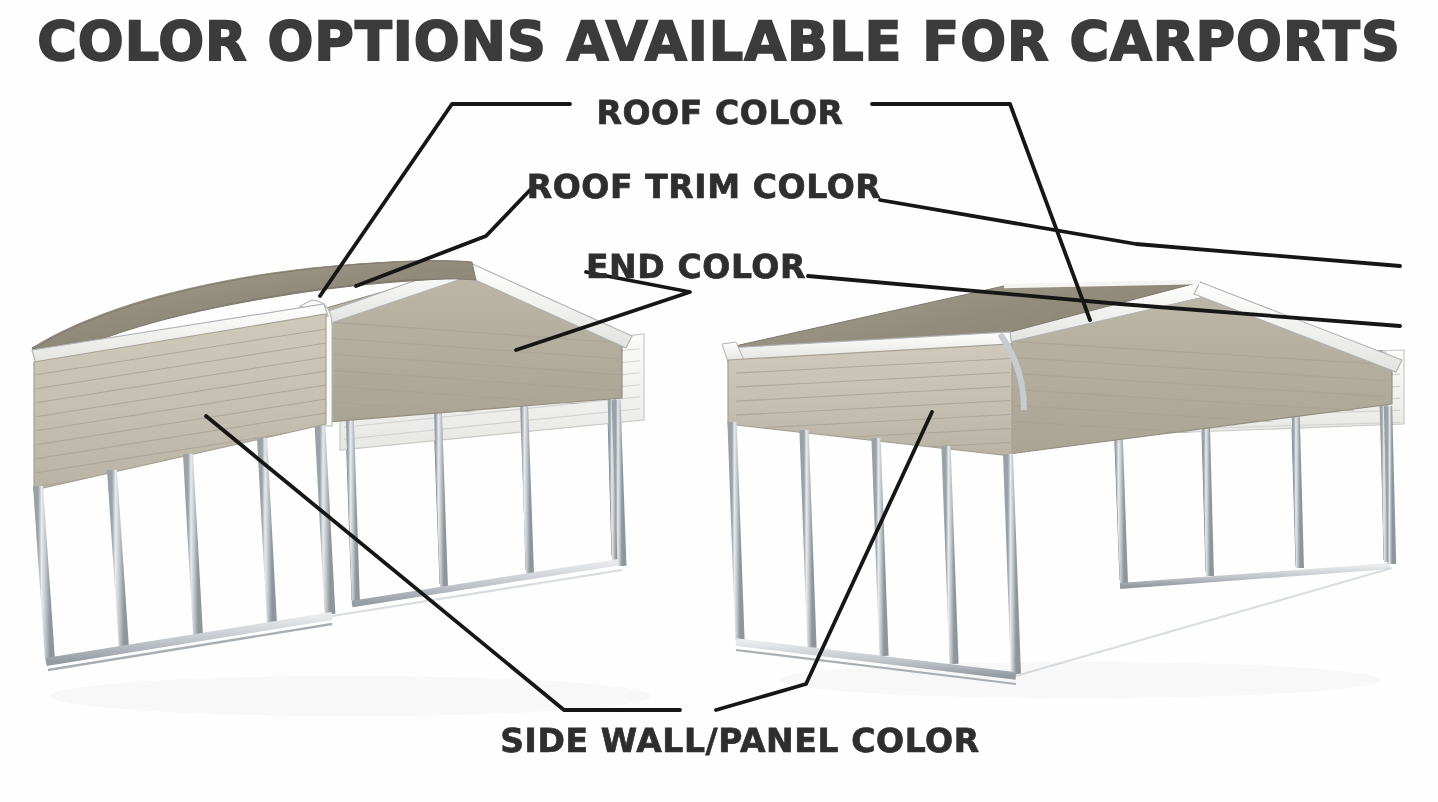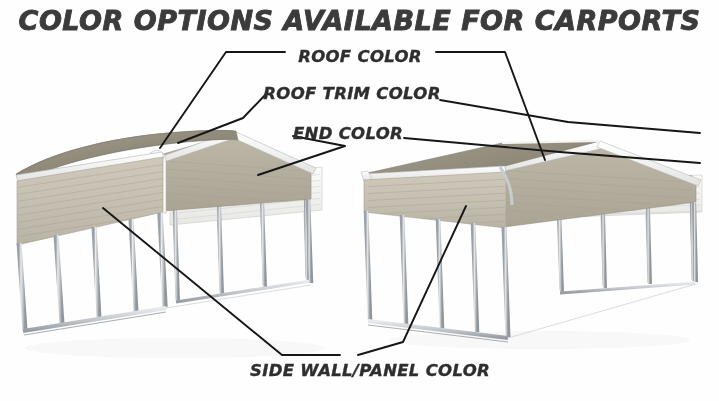--- a/index.html
+++ b/index.html
@@ -12,21 +12,20 @@
     height: 401px;
     overflow: hidden;
     font-family: "Liberation Sans", sans-serif;
     position: relative;
   }
   #stage {
     position: relative;
     width: 719px;
     height: 401px;
     background: #fefefe;
-    font-style: italic;
   }
   svg.layer {
     position: absolute;
     top: 0;
     left: 0;
     width: 719px;
     height: 401px;
   }
   .title-text {
     font-family: "DejaVu Sans", sans-serif;

